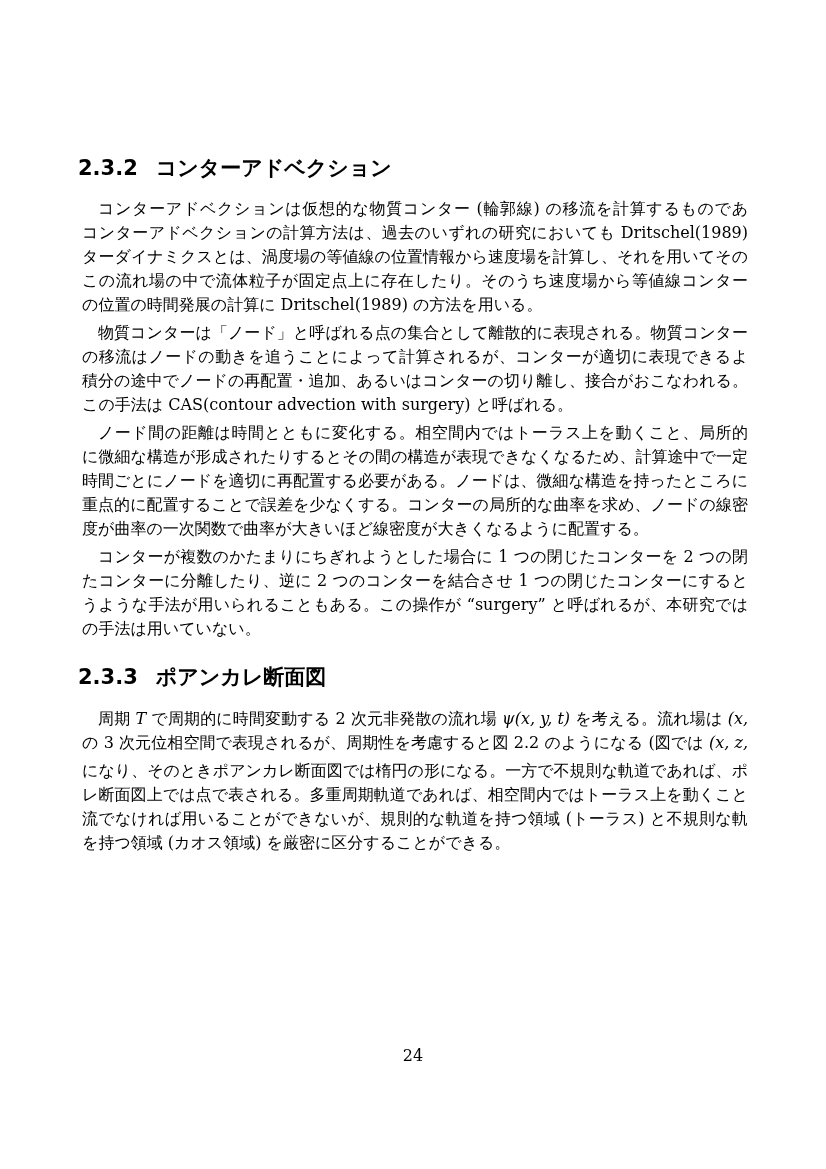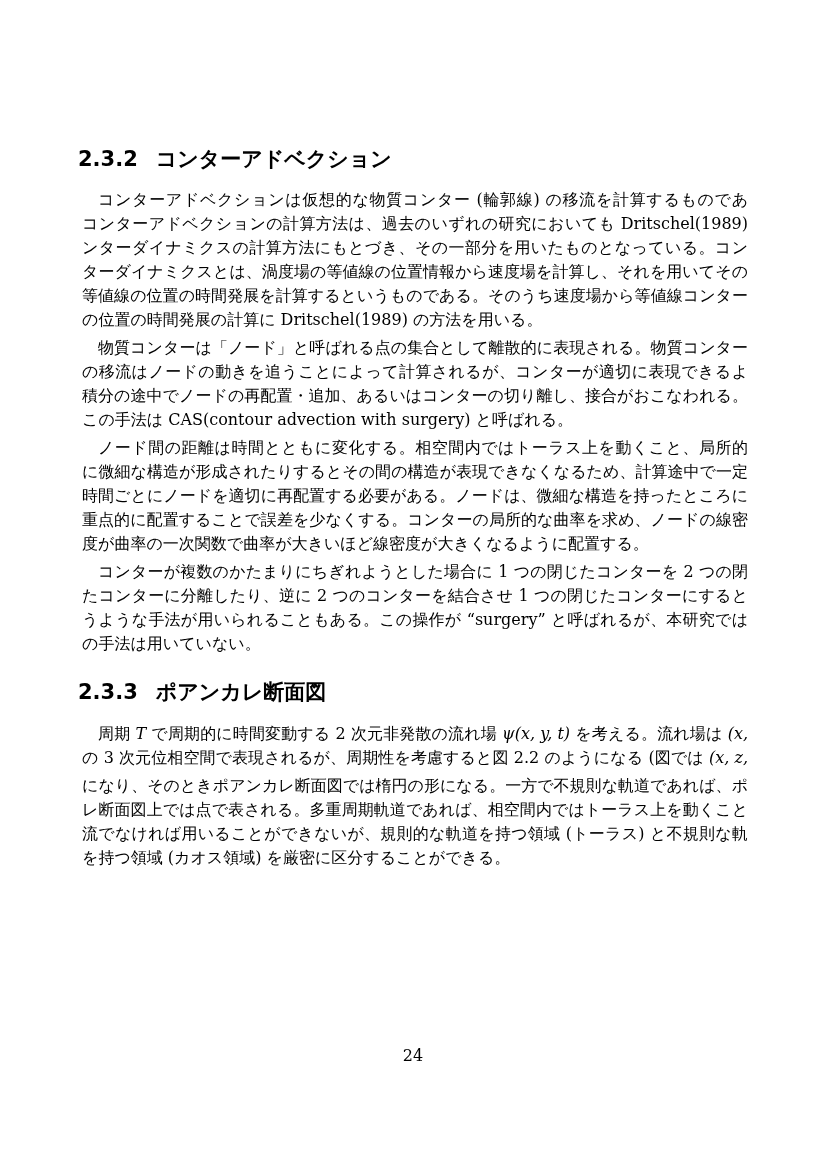--- a/index.html
+++ b/index.html
@@ -6,21 +6,21 @@
   body {
     width: 826px; height: 1169px;
     background: #ffffff;
     color: #000000;
     position: relative;
     overflow: hidden;
     font-family: "DejaVu Serif", "Liberation Serif", serif;
   }
   .content {
     position: absolute;
-    left: 78px; top: 147px;
+    left: 78px; top: 156px;
     width: 674px;
   }
   .sec-heading {
     font-family: "DejaVu Sans", "Liberation Sans", sans-serif;
     font-weight: bold;
     font-size: 21px;
     line-height: 24px;
     height: 24px;
     overflow: hidden;
     text-align: left;
@@ -55,23 +55,22 @@
 
 <div class="content">
 
   <div class="sec-heading heading-232">
     <span class="sec-num">2.3.2</span><span class="sec-title">コンターアドベクション</span>
   </div>
 
   <div class="para">
     <div class="line indent">コンターアドベクションは仮想的な物質コンター (輪郭線) の移流を計算するものである。</div>
     <div class="line">コンターアドベクションの計算方法は、過去のいずれの研究においても Dritschel(1989) のコ</div>
-    <div class="line">ンターダイナミクスの計算方法にもとづき、その一部分を用いたものとなっている。コン</div>
     <div class="line">ターダイナミクスとは、渦度場の等値線の位置情報から速度場を計算し、それを用いてその</div>
-    <div class="line">等値線の位置の時間発展を計算するというものである。そのうち速度場から等値線コンター</div>
+    <div class="line">この流れ場の中で流体粒子が固定点上に存在したり。そのうち速度場から等値線コンター</div>
     <div class="line end">の位置の時間発展の計算に Dritschel(1989) の方法を用いる。</div>
   </div>
 
   <div class="para">
     <div class="line indent">物質コンターは「ノード」と呼ばれる点の集合として離散的に表現される。物質コンター</div>
     <div class="line">の移流はノードの動きを追うことによって計算されるが、コンターが適切に表現できるよう、</div>
     <div class="line">積分の途中でノードの再配置・追加、あるいはコンターの切り離し、接合がおこなわれる。</div>
     <div class="line end">この手法は CAS(contour advection with surgery) と呼ばれる。</div>
   </div>
 

